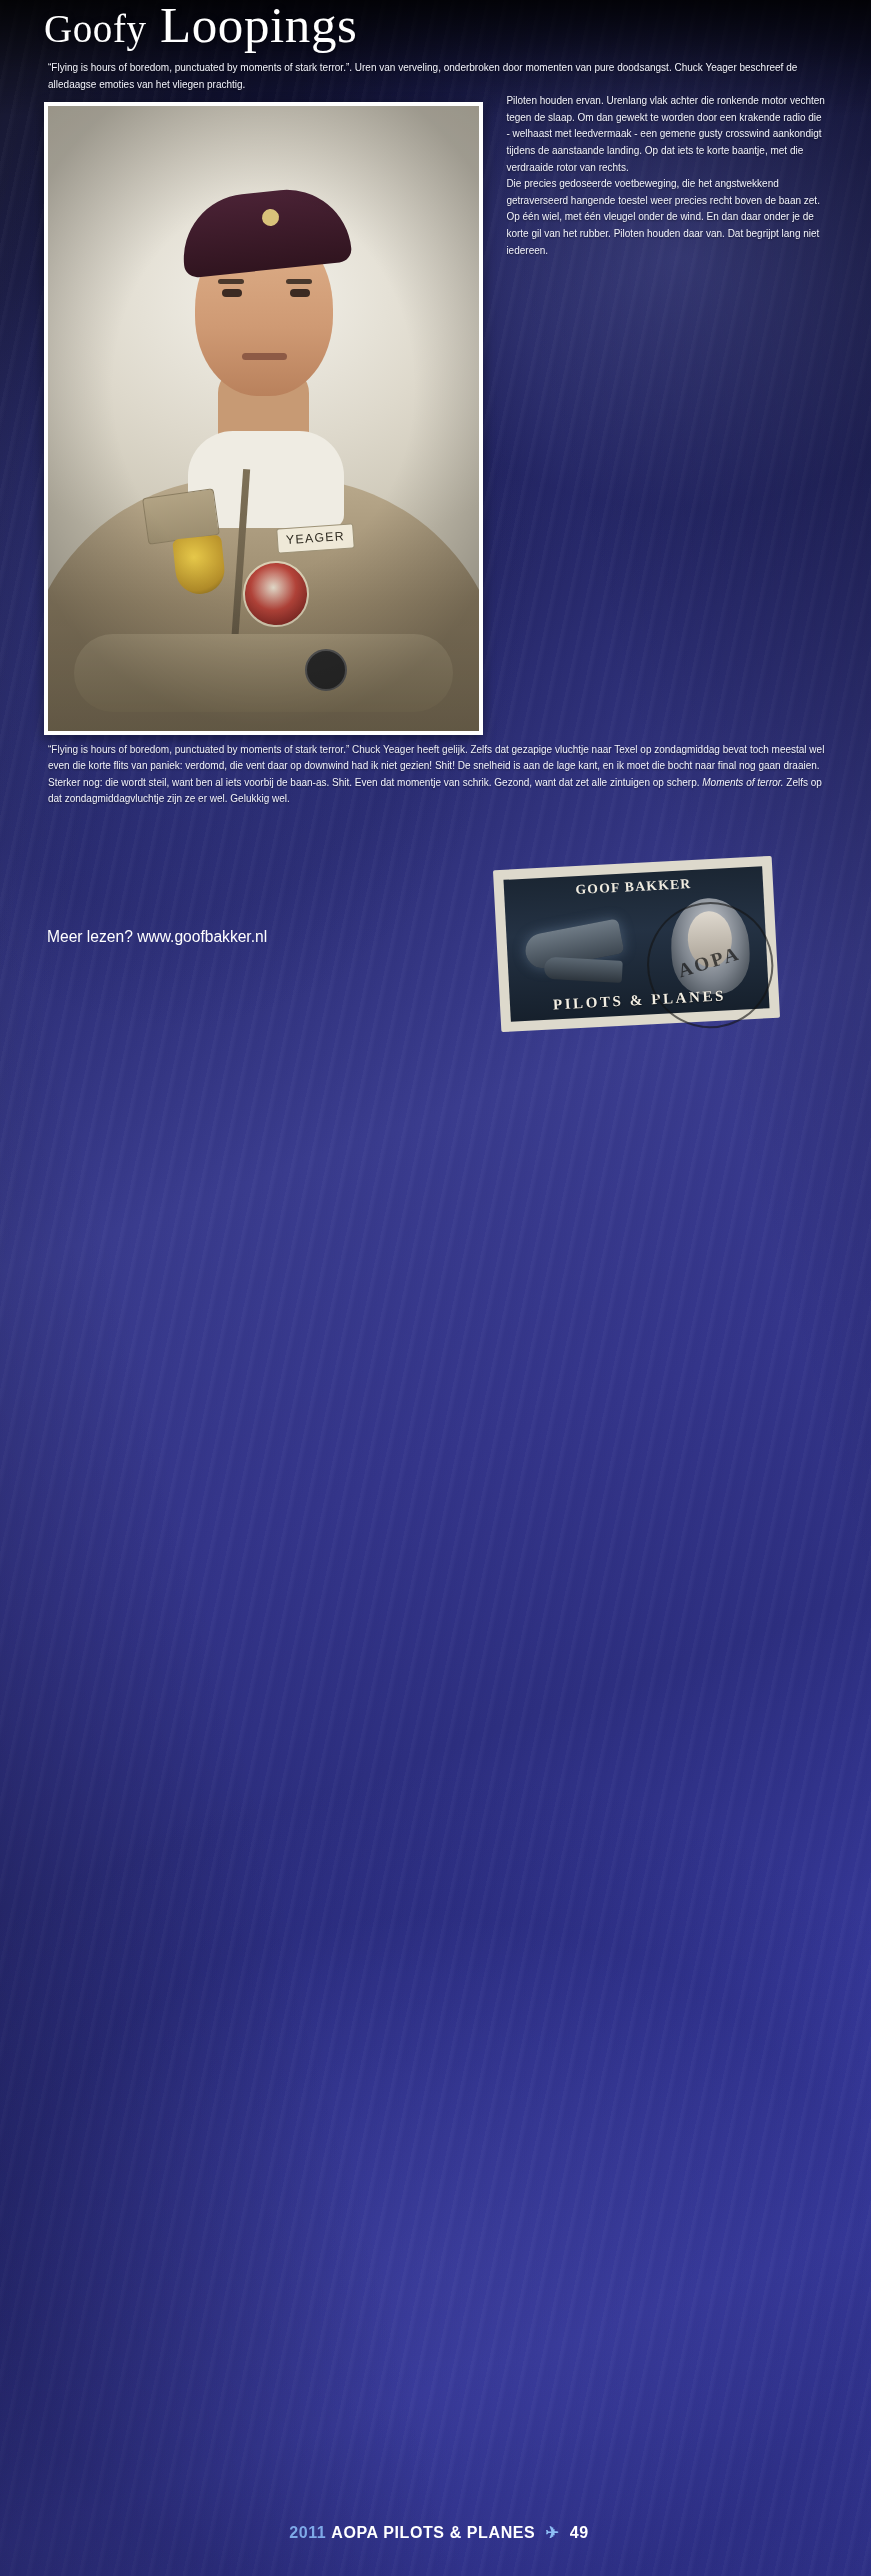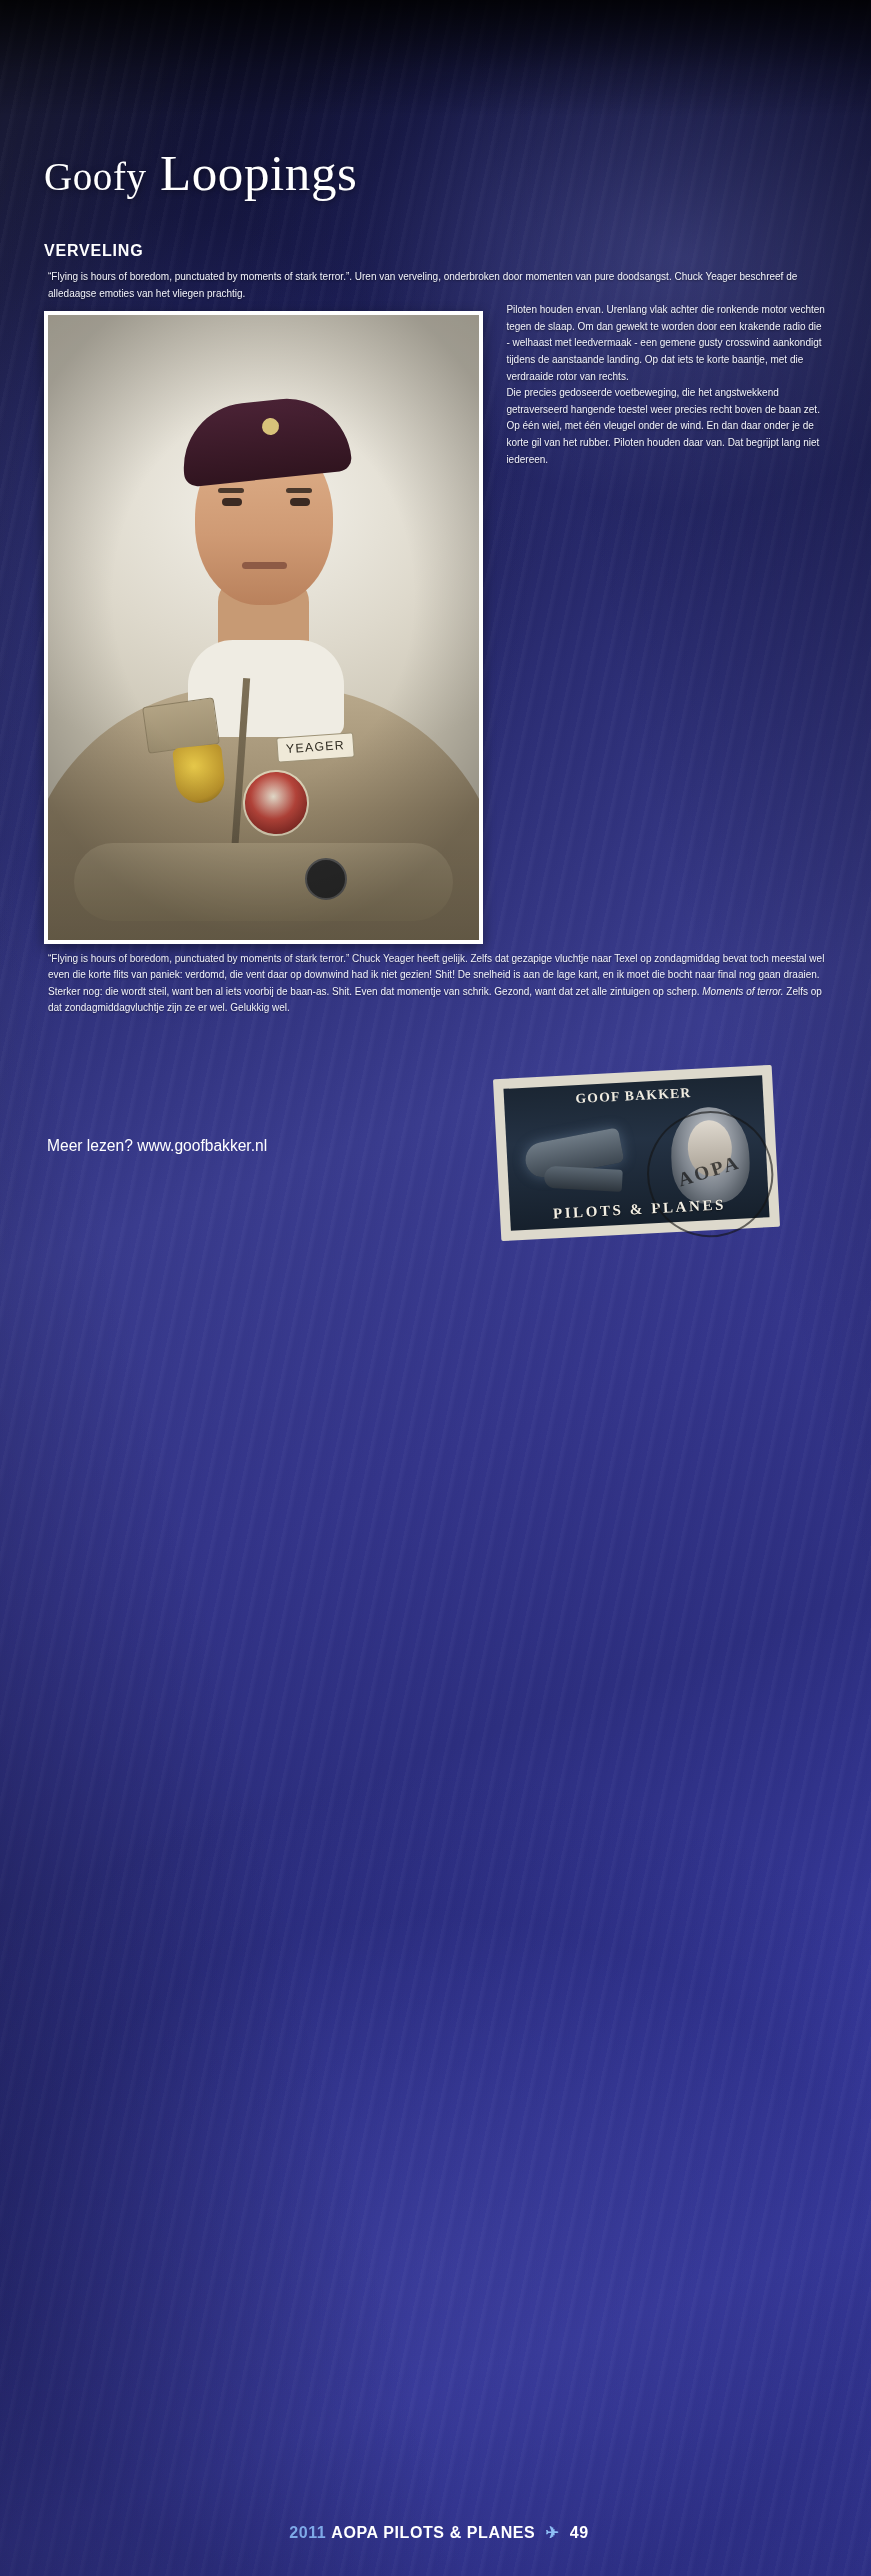--- a/index.html
+++ b/index.html
@@ -45,21 +45,20 @@
   }
 
   .content {
     position: relative;
     z-index: 3;
     padding: 0 44px;
   }
 
   .headline {
     margin: 0;
-    padding-top: 148px;
     color: #ffffff;
     font-family: "Liberation Serif", serif;
     font-size: 51px;
     font-weight: 400;
     letter-spacing: 0.6px;
     line-height: 1;
     text-shadow: 0 1.3px 6.5px rgba(0,0,0,0.5);
   }
   .headline .small {
     font-size: 39px;
@@ -367,21 +366,20 @@
 </style>
 </head>
 <body>
 
 <div class="page">
 
   <div class="content">
 
     <h1 class="headline"><span class="small">Goofy</span> <span>Loopings</span></h1>
 
-    <h2 class="section-title">VERVELING</h2>
 
     <p class="body">“Flying is hours of boredom, punctuated by moments of stark terror.”. Uren van verveling, onderbroken door momenten van pure doodsangst. Chuck Yeager beschreef de alledaagse emoties van het vliegen prachtig.</p>
 
     <div class="photo-wrap">
       <div class="photo">
         <div class="ph-bg"></div>
         <div class="ph-shoulders"></div>
         <div class="ph-neck"></div>
         <div class="ph-tshirt"></div>
         <div class="ph-zip"></div>

